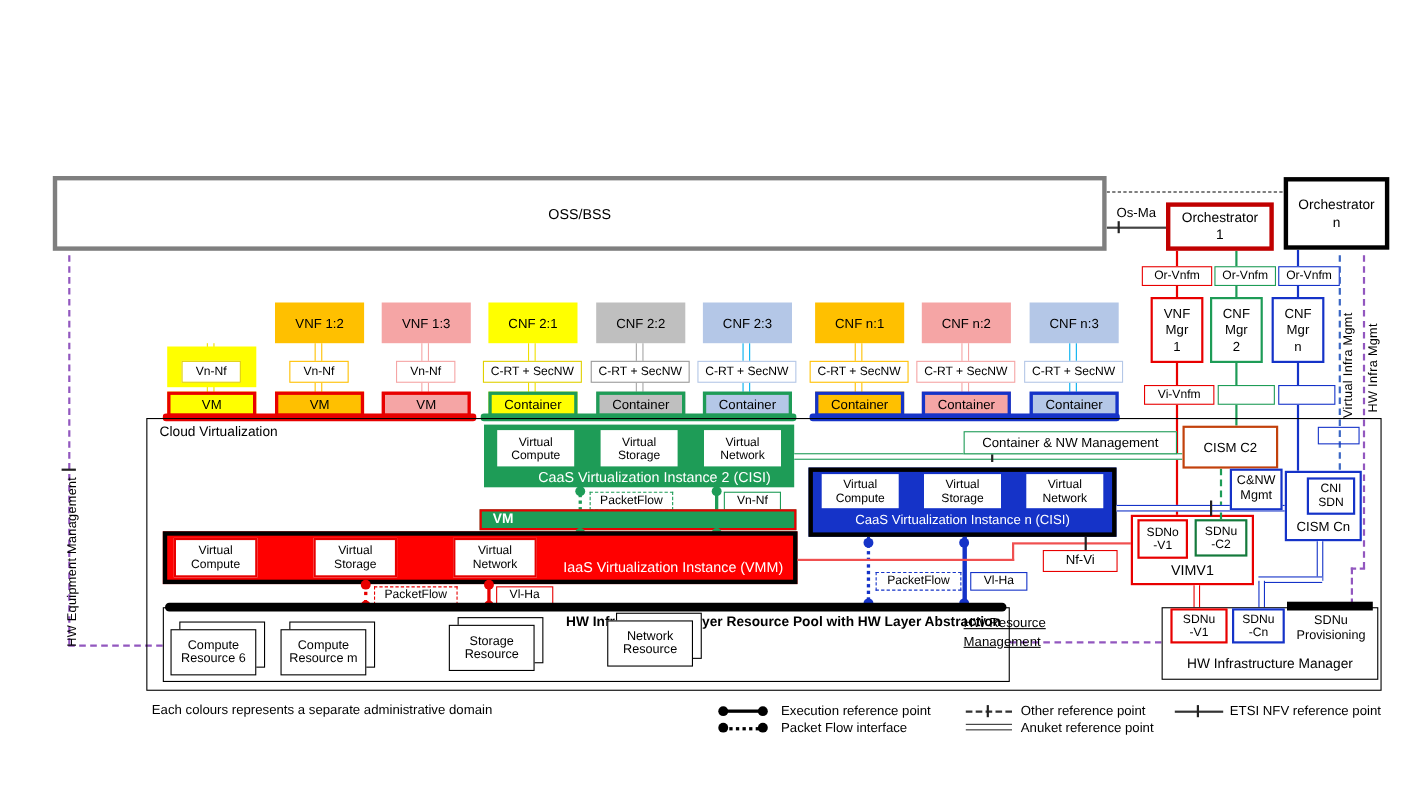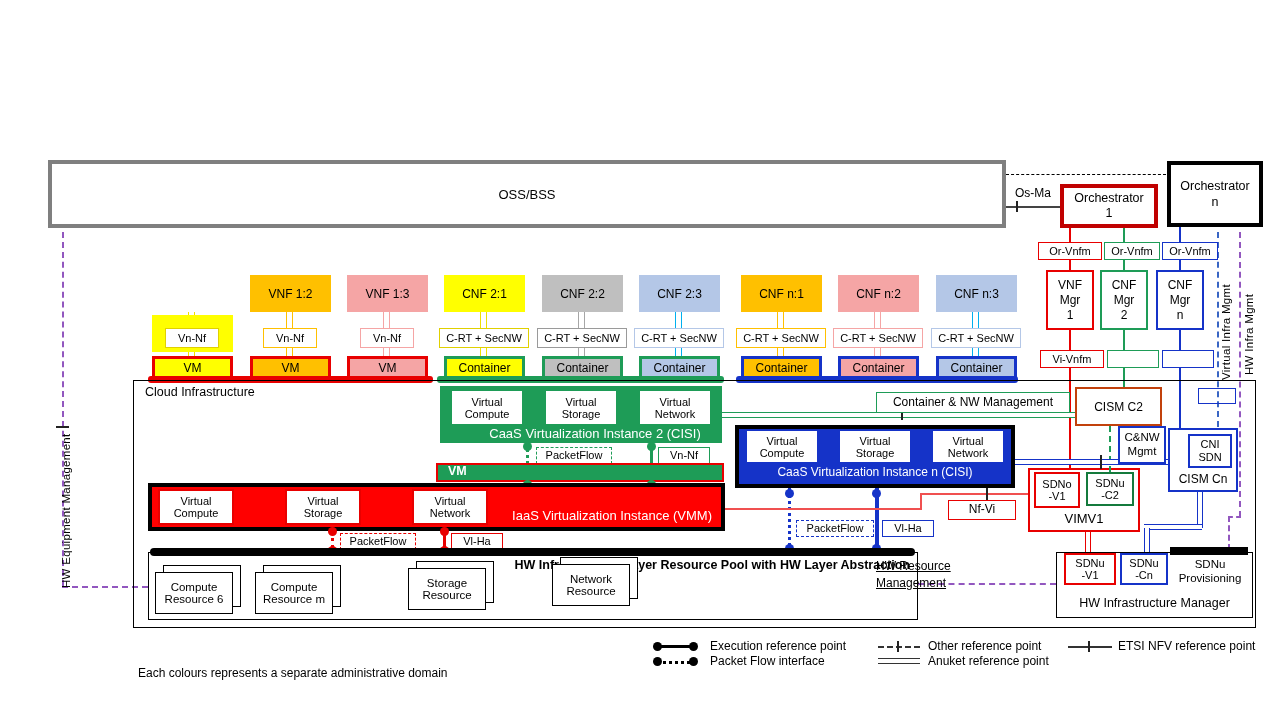--- a/index.html
+++ b/index.html
@@ -136,21 +136,21 @@
   <div class="abs dbl-v c-cyan" style="left:972px;top:312px;height:46px;"></div>
   <div class="abs ctr f-lblue" style="left:936px;top:275px;width:81px;height:37px;font-size:12px;">CNF n:3</div>
   <div class="abs lbl lb-lblue" style="left:931px;top:328px;width:90px;height:20px;">C-RT + SecNW</div>
   <div class="abs ctr f-lblue b-blue" style="left:936px;top:356px;width:81px;height:23px;font-size:12px;">Container</div>
 
   <div class="abs" style="left:148px;top:376px;width:285px;height:7px;background:#E80000;border-radius:3px;"></div>
   <div class="abs" style="left:437px;top:376px;width:287px;height:7px;background:#1E9C57;border-radius:3px;"></div>
   <div class="abs" style="left:736px;top:376px;width:282px;height:7px;background:#1533C8;border-radius:3px;"></div>
 
   <div class="abs" style="left:133px;top:380px;width:1123px;height:248px;border:1.6px solid #000;background:transparent;"></div>
-  <div class="abs" style="left:142px;top:385px;font-size:12.5px;background:#fff;padding:0 3px;">Cloud Infrastructure</div>
+  <div class="abs" style="left:142px;top:385px;font-size:12.5px;background:#fff;padding:0 3px;">Cloud Virtualization</div>
 
   <div class="abs f-green" style="left:440px;top:386px;width:282px;height:57px;"></div>
   <div class="abs ctr" style="left:452px;top:391px;width:70px;height:33px;background:#fff;font-size:11px;">Virtual Compute</div>
   <div class="abs ctr" style="left:546px;top:391px;width:70px;height:33px;background:#fff;font-size:11px;">Virtual Storage</div>
   <div class="abs ctr" style="left:640px;top:391px;width:70px;height:33px;background:#fff;font-size:11px;">Virtual Network</div>
   <div class="abs ctr wt" style="left:440px;top:425px;width:310px;height:16px;font-size:13px;">CaaS Virtualization Instance 2 (CISI)</div>
 
   <div class="abs" style="left:526px;top:443px;width:0;height:21px;border-left:3px dotted #1E9C57;"></div>
   <div class="abs" style="left:650px;top:443px;width:3px;height:21px;background:#1E9C57;"></div>
   <div class="abs dot dot-g" style="left:523px;top:442px;"></div>
@@ -247,21 +247,21 @@
   <div class="abs" style="left:1056px;top:552px;width:197px;height:66px;border:1.6px solid #000;background:#fff;"></div>
   <div class="abs ctr pre" style="left:1064px;top:553px;width:52px;height:32px;border:2px solid #E80000;background:#fff;font-size:11px;">SDNu
 -V1</div>
   <div class="abs ctr pre" style="left:1120px;top:553px;width:48px;height:32px;border:2px solid #1533C8;background:#fff;font-size:11px;">SDNu
 -Cn</div>
   <div class="abs" style="left:1170px;top:547px;width:78px;height:8px;background:#000;"></div>
   <div class="abs ctr pre" style="left:1170px;top:556px;width:80px;height:32px;font-size:11.5px;line-height:1.2;">SDNu
 Provisioning</div>
   <div class="abs ctr" style="left:1056px;top:594px;width:197px;height:18px;font-size:12.5px;">HW Infrastructure Manager</div>
 
-  <div class="abs" style="left:138px;top:666px;font-size:12px;text-align:center;">Each colours represents a separate administrative domain</div>
+  <div class="abs" style="left:138px;top:638px;font-size:12px;text-align:center;">Each colours represents a separate administrative domain</div>
 
   <div class="abs" style="left:656px;top:645px;width:40px;height:3px;background:#000;"></div>
   <div class="abs dot dot-k" style="left:653px;top:642px;"></div>
   <div class="abs dot dot-k" style="left:689px;top:642px;"></div>
   <div class="abs" style="left:710px;top:639px;font-size:12px;">Execution reference point</div>
   <div class="abs" style="left:656px;top:661px;width:40px;height:0;border-top:3.5px dotted #000;"></div>
   <div class="abs dot dot-k" style="left:653px;top:657px;"></div>
   <div class="abs dot dot-k" style="left:689px;top:657px;"></div>
   <div class="abs" style="left:710px;top:654px;font-size:12px;">Packet Flow interface</div>
   <div class="abs" style="left:878px;top:646px;width:42px;height:0;border-top:2px dashed #333;"></div>

